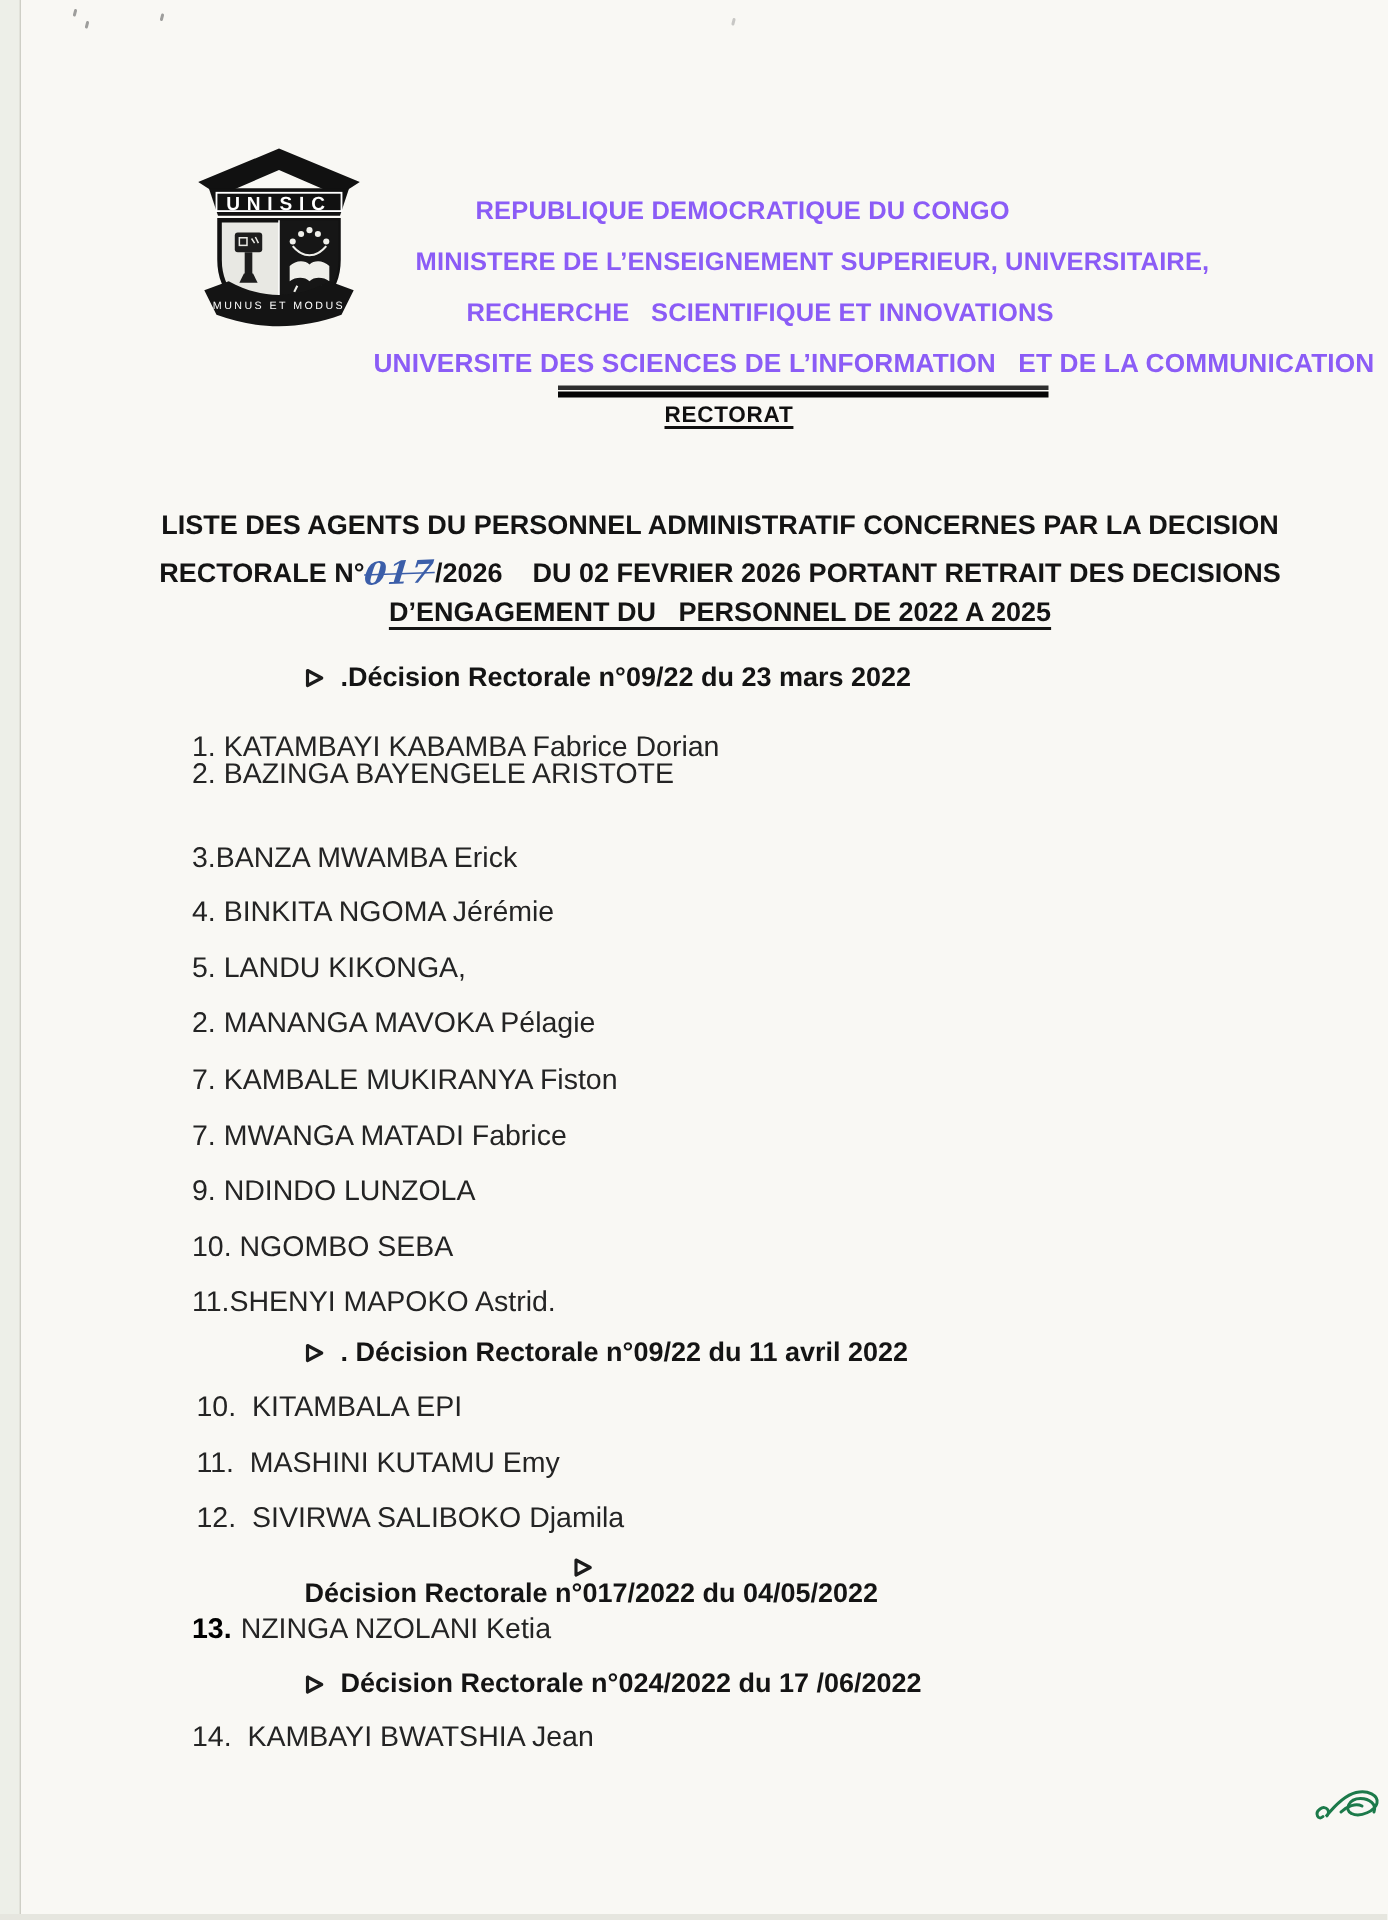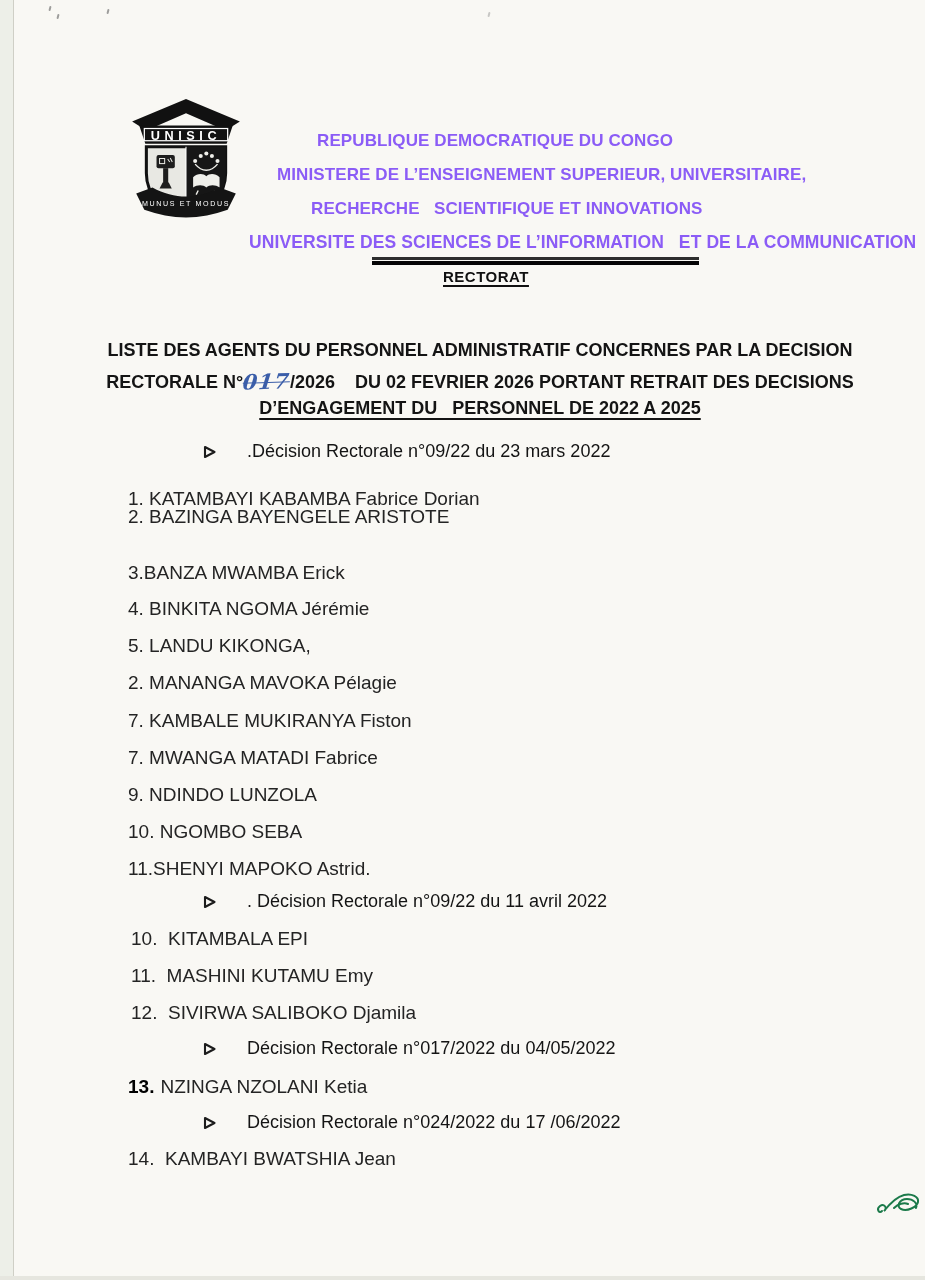--- a/index.html
+++ b/index.html
@@ -31,21 +31,21 @@
   .title-line{position:absolute;left:90px;width:780px;text-align:center;font-weight:700;font-size:18px;color:#141414;white-space:pre;}
   .title-underline{text-decoration:underline;text-underline-offset:4px;text-decoration-thickness:2px;}
   .hand{
     font-family:"DejaVu Serif", serif;font-style:italic;font-weight:700;
     color:var(--handwriting-blue);font-size:21px;
     display:inline-block;transform:skewX(-8deg) rotate(-2deg);
     position:relative;top:1px;letter-spacing:1px;
     text-decoration:line-through;text-decoration-thickness:1px;
   }
   
-  .section-heading{position:absolute;left:203px;display:flex;align-items:center;font-weight:400;font-size:18px;color:#141414;white-space:pre;gap:20px;}
+  .section-heading{position:absolute;left:203px;display:flex;align-items:center;font-weight:700;font-size:18px;color:#141414;white-space:pre;}
   .section-heading svg{margin-right:11px;flex:0 0 auto;}
   .list-item{position:absolute;left:128px;font-size:19px;font-weight:400;color:#242424;white-space:pre;}
   .bold-num{font-weight:700;color:#000000;}
   .name-part{margin-left:6px;}
   .logo{position:absolute;left:124px;top:96px;width:124px;height:124px;}
   .paraph{position:absolute;left:874px;top:1184px;width:50px;height:38px;}
 </style>
 </head>
 <body style="background: rgb(249, 248, 244);">
 
@@ -126,21 +126,21 @@
 <div class="section-heading" style="top:891px;">
   <svg width="13" height="14" viewBox="0 0 13 14">
       <path d="M2 2 L11.5 7 L2 12 Z" fill="none" stroke="#1c1c1c" stroke-width="2.1" stroke-linejoin="round"></path>
     </svg>
   <span>. Décision Rectorale n°09/22 du 11 avril 2022</span>
 </div>
 <div class="list-item" style="top:928px;left:131px;">10.  KITAMBALA EPI</div>
 <div class="list-item" style="top:965px;left:131px;">11.  MASHINI KUTAMU Emy</div>
 <div class="list-item" style="top:1002px;left:131px;">12.  SIVIRWA SALIBOKO Djamila</div>
 
-<div class="section-heading" style="top:1038px;">
+<div class="section-heading" style="top:1038px;flex-direction:column;">
   <svg width="13" height="14" viewBox="0 0 13 14">
       <path d="M2 2 L11.5 7 L2 12 Z" fill="none" stroke="#1c1c1c" stroke-width="2.1" stroke-linejoin="round"></path>
     </svg>
   <span>Décision Rectorale n°017/2022 du 04/05/2022</span>
 </div>
 <div class="list-item" style="top:1076px;"><span class="bold-num">13.</span><span class="name-part">NZINGA NZOLANI Ketia</span></div>
 
 <div class="section-heading" style="top:1112px;">
   <svg width="13" height="14" viewBox="0 0 13 14">
       <path d="M2 2 L11.5 7 L2 12 Z" fill="none" stroke="#1c1c1c" stroke-width="2.1" stroke-linejoin="round"></path>

